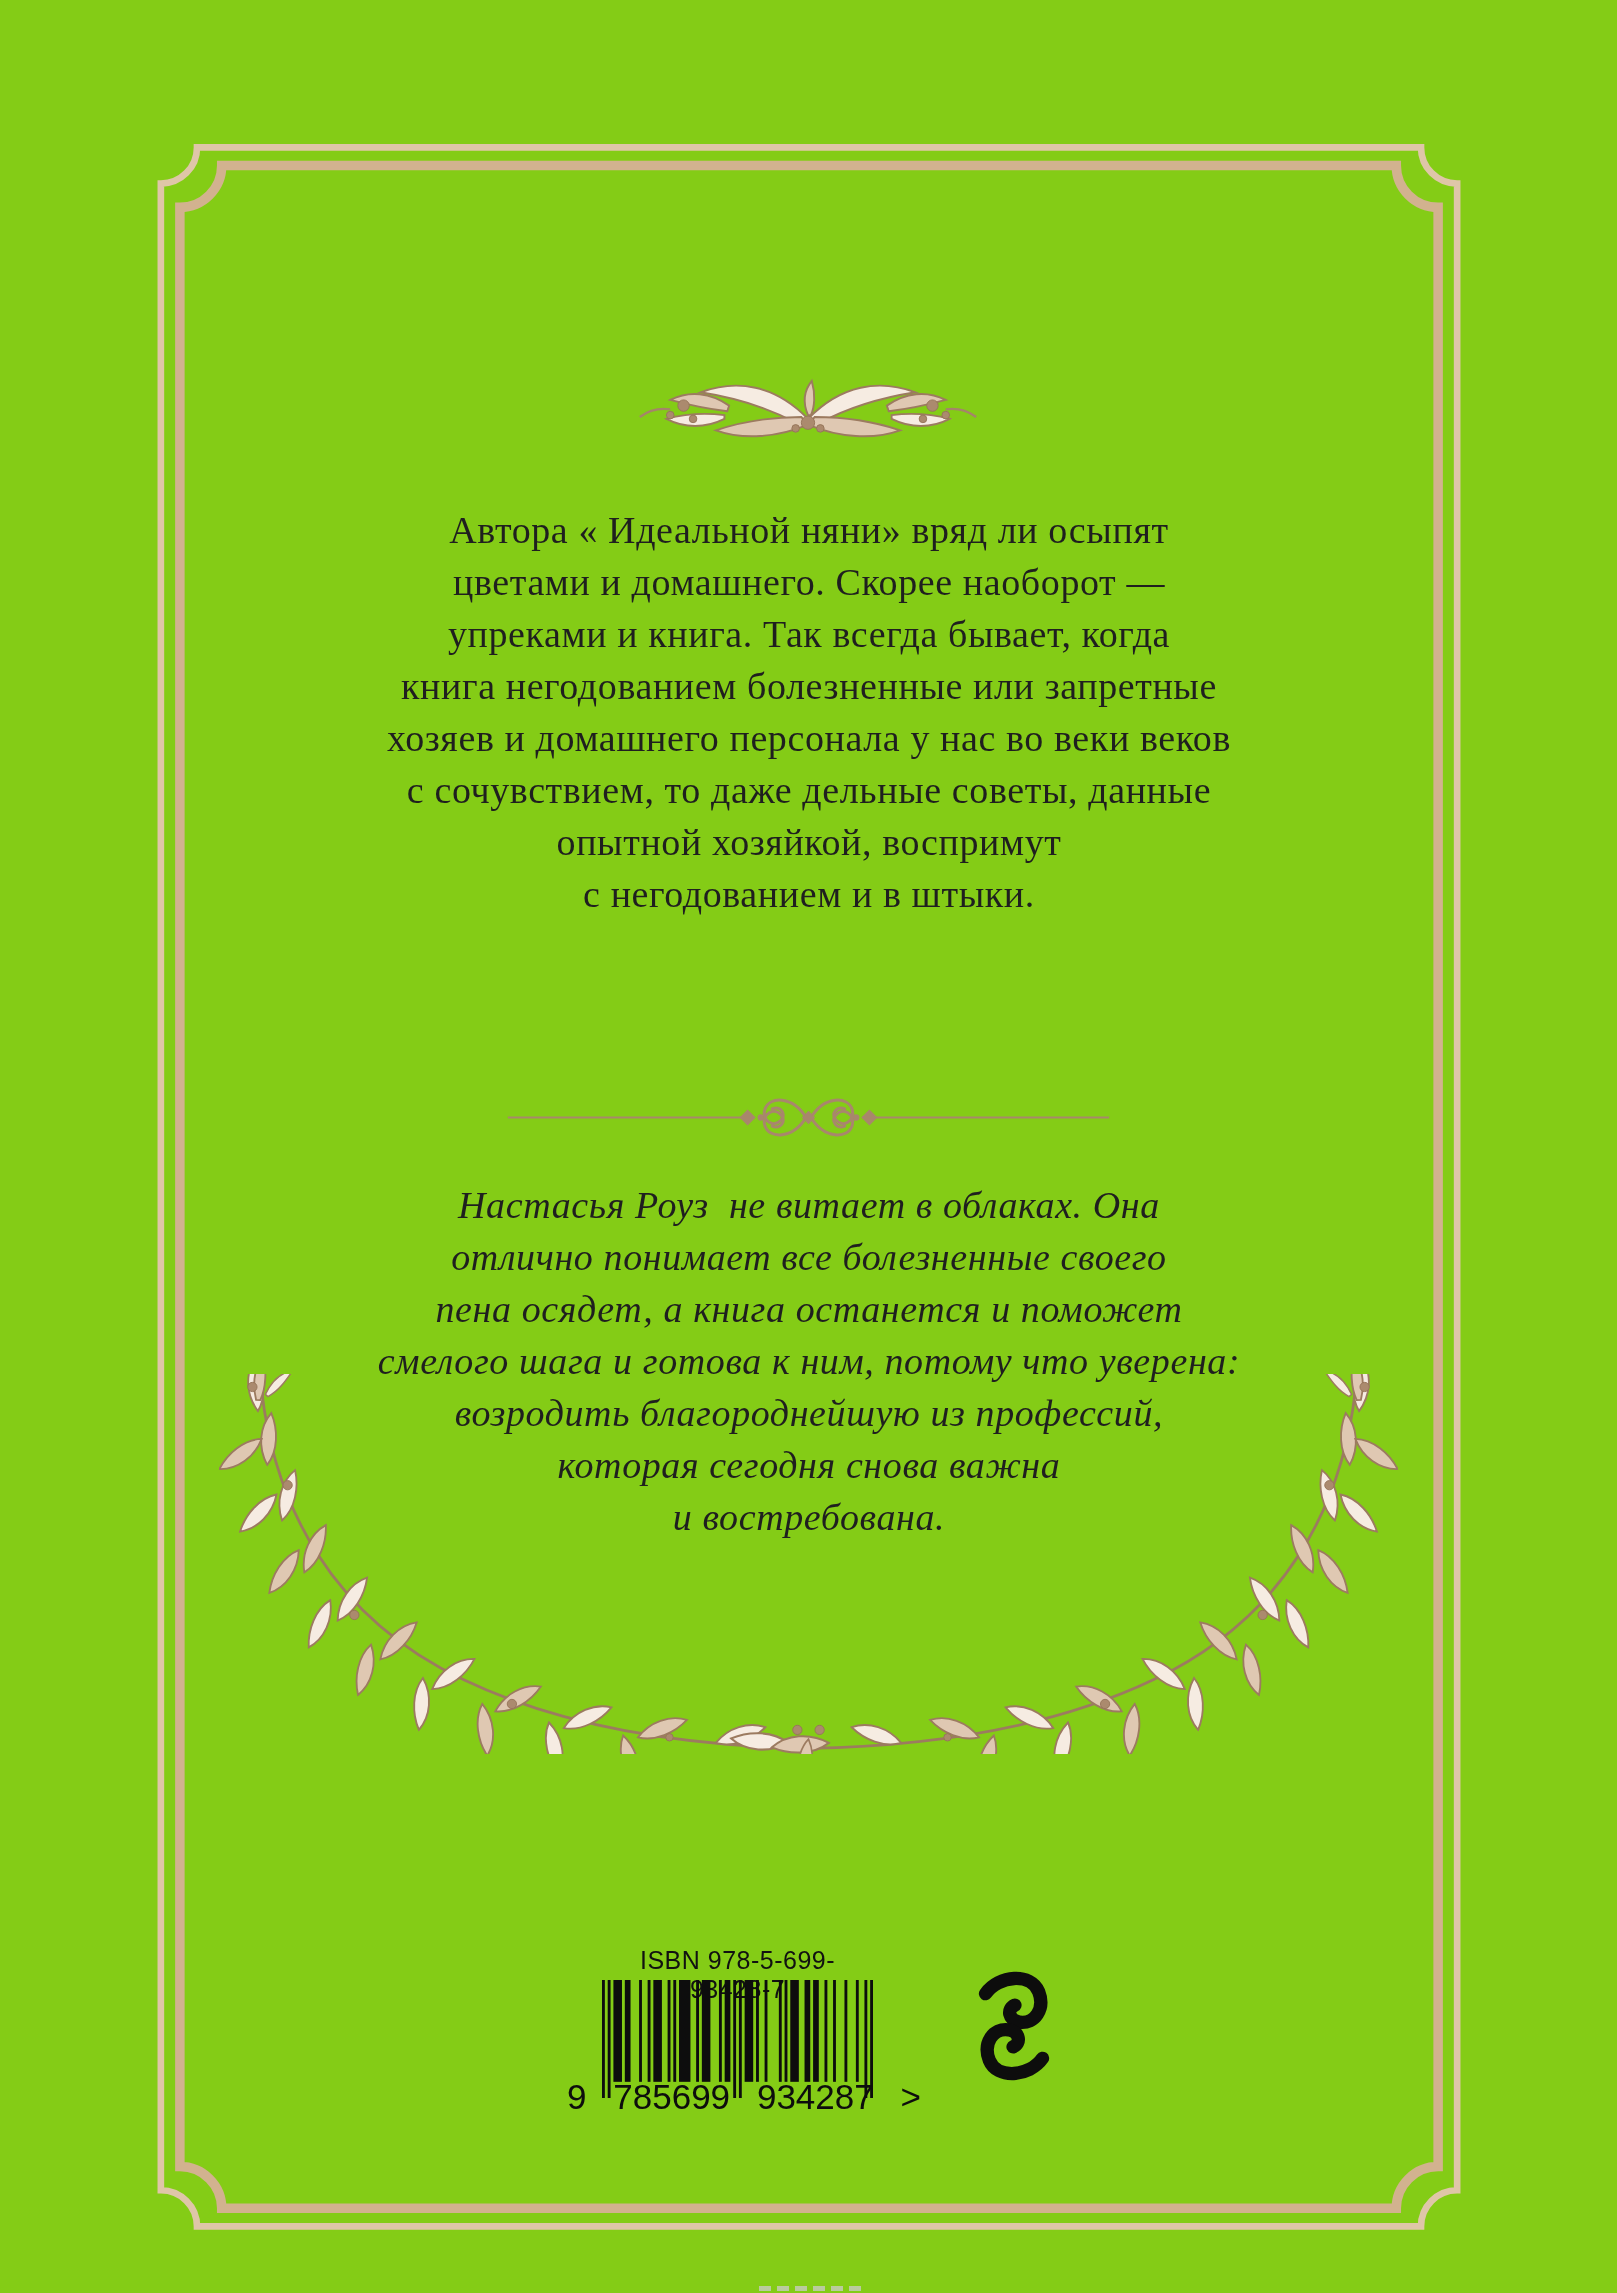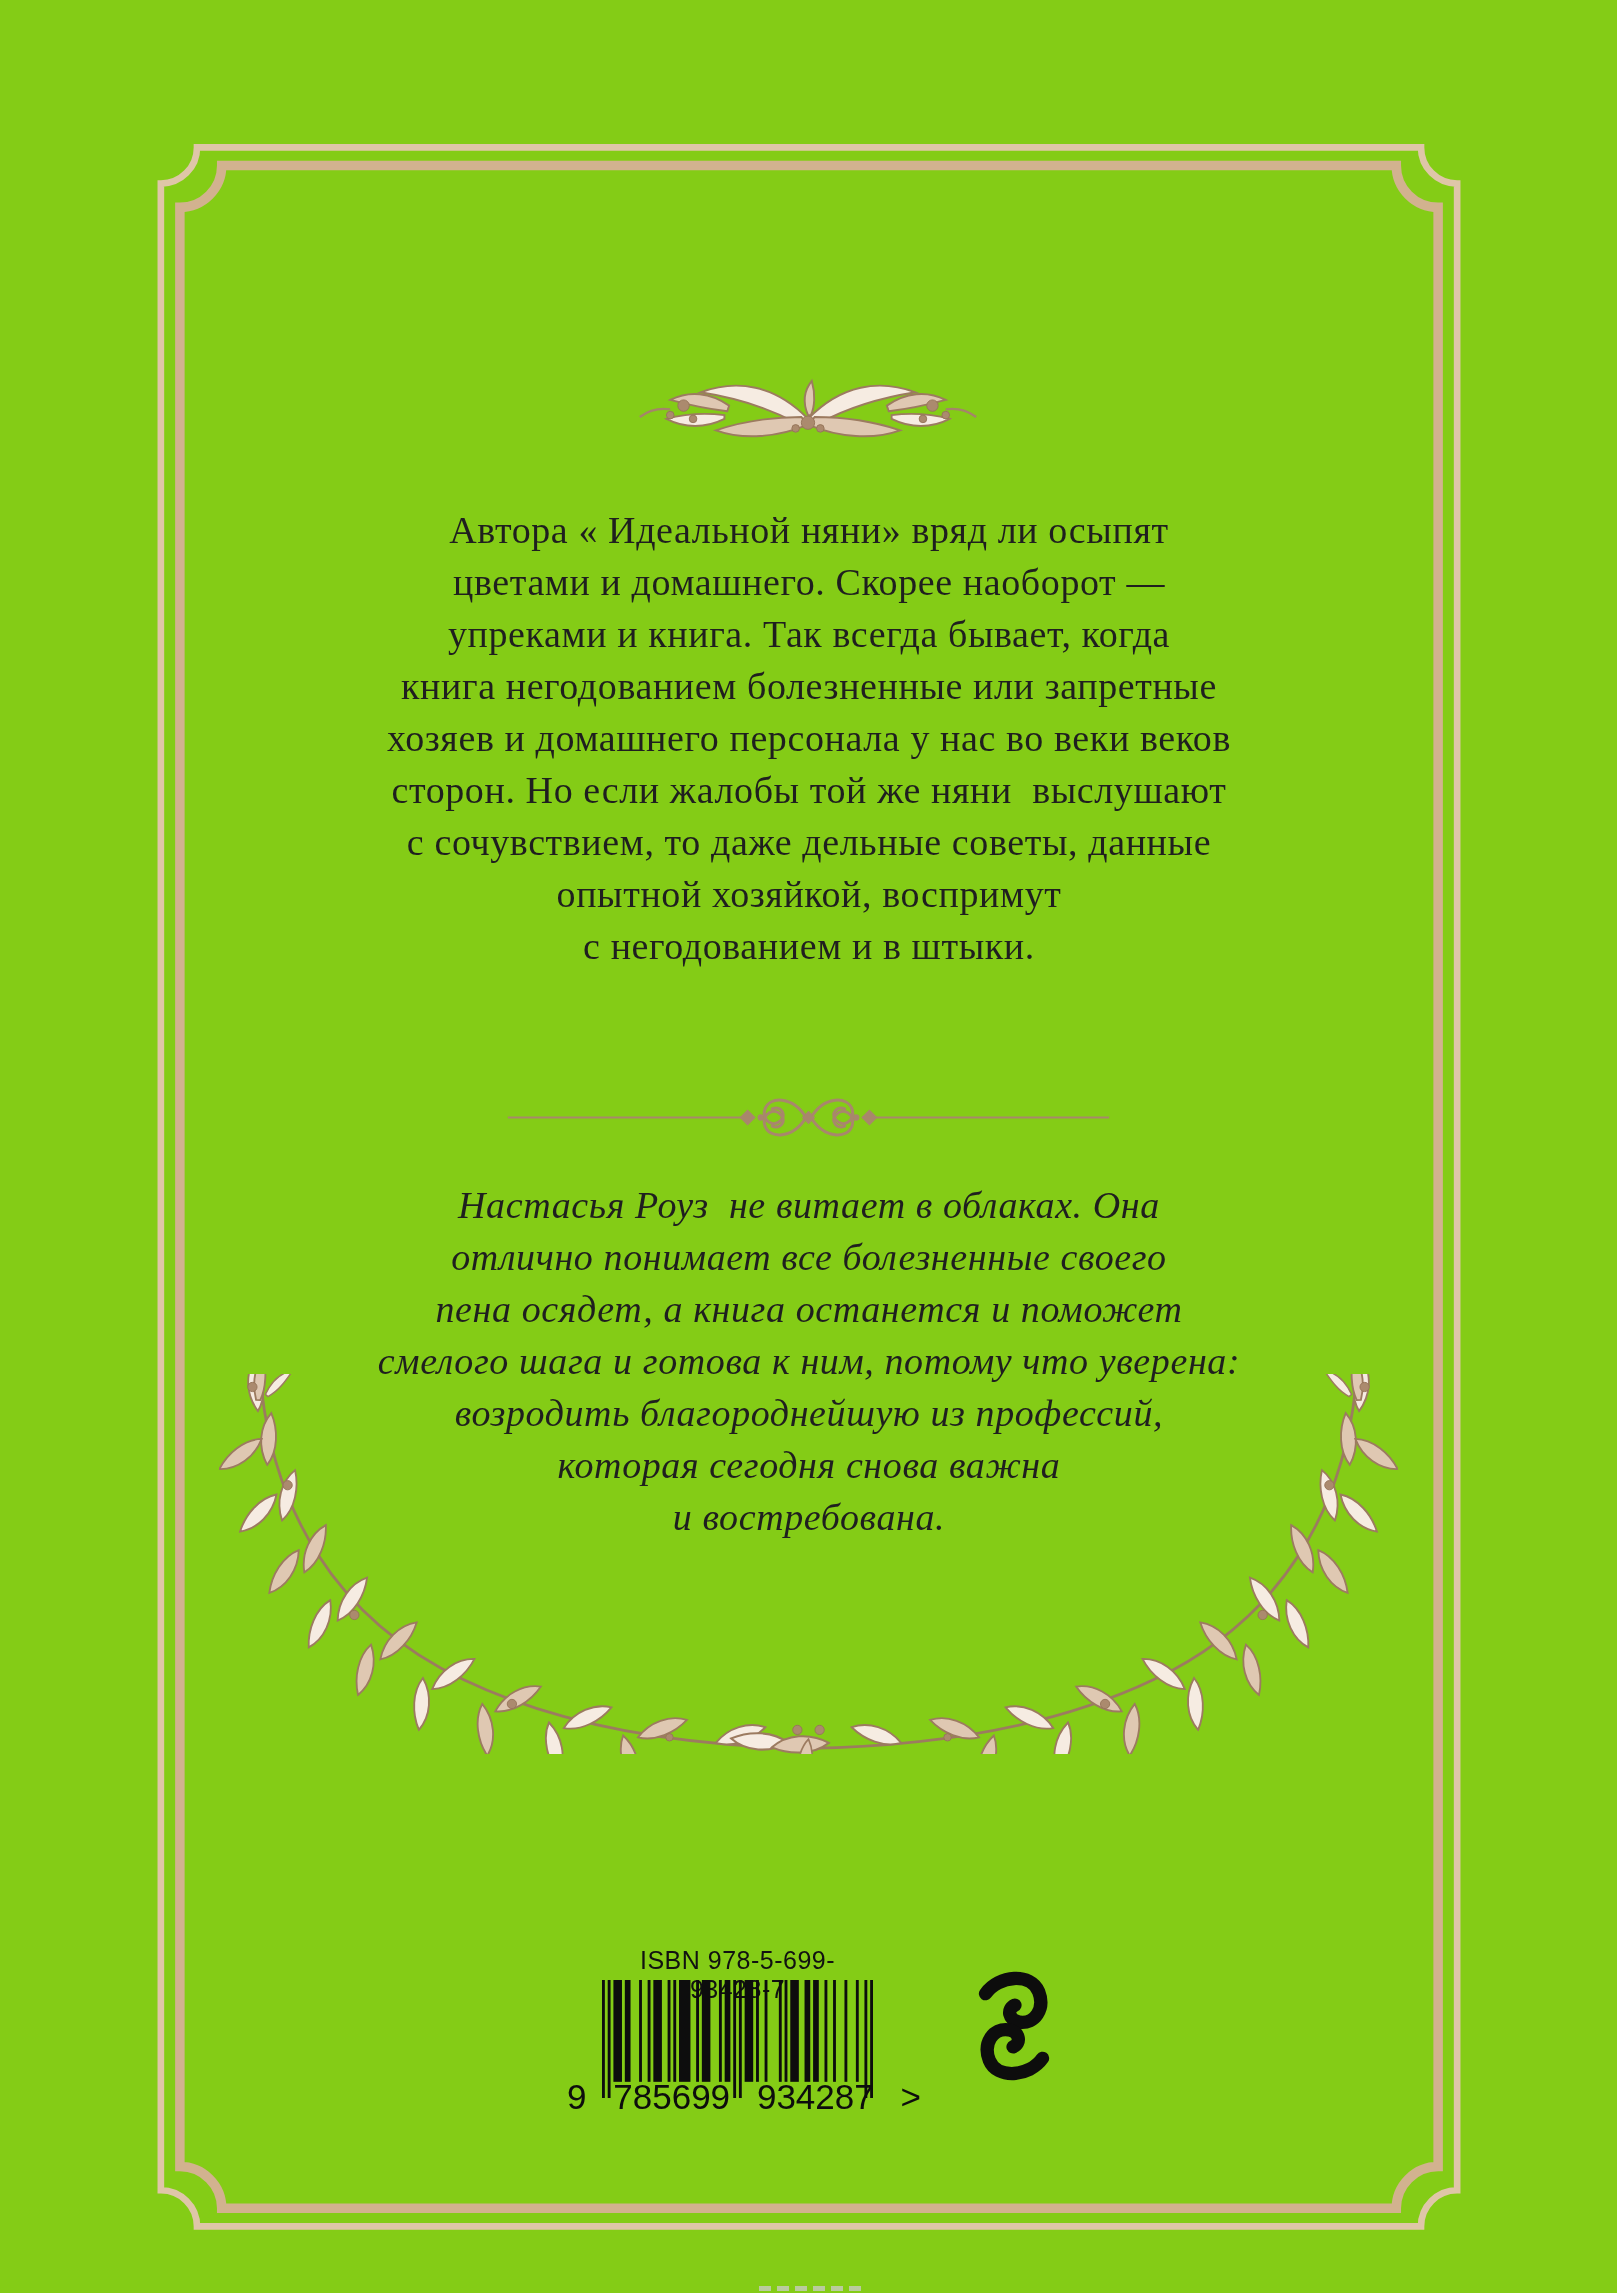--- a/index.html
+++ b/index.html
@@ -62,21 +62,20 @@
     <circle class="berry" cx="172" cy="72" r="4"></circle>
     <circle class="berry" cx="198" cy="72" r="4"></circle>
   </svg>
 
   <div class="abs para p1">
     <div class="line">Автора « Идеальной няни» вряд ли осыпят</div>
     <div class="line">цветами и домашнего. Скорее наоборот —</div>
     <div class="line">упреками и книга. Так всегда бывает, когда</div>
     <div class="line">книга негодованием болезненные или запретные</div>
     <div class="line">хозяев и домашнего персонала у нас во веки веков</div>
-    <div class="line">сторон. Но если жалобы той же няни  выслушают</div>
     <div class="line">с сочувствием, то даже дельные советы, данные</div>
     <div class="line">опытной хозяйкой, воспримут</div>
     <div class="line">с негодованием и в штыки.</div>
   </div>
 
   <svg class="abs divider-svg" viewBox="0 0 640 70" xmlns="http://www.w3.org/2000/svg">
     <g id="divHalf">
       <path d="M636,35 L390,35" stroke="#a8876c" stroke-width="2.2" fill="none"></path>
       <rect x="-6" y="-6" width="12" height="12" fill="#a8876c" transform="translate(384,35) rotate(45)"></rect>
       <circle cx="370" cy="35" r="3.5" fill="#a8876c"></circle>

